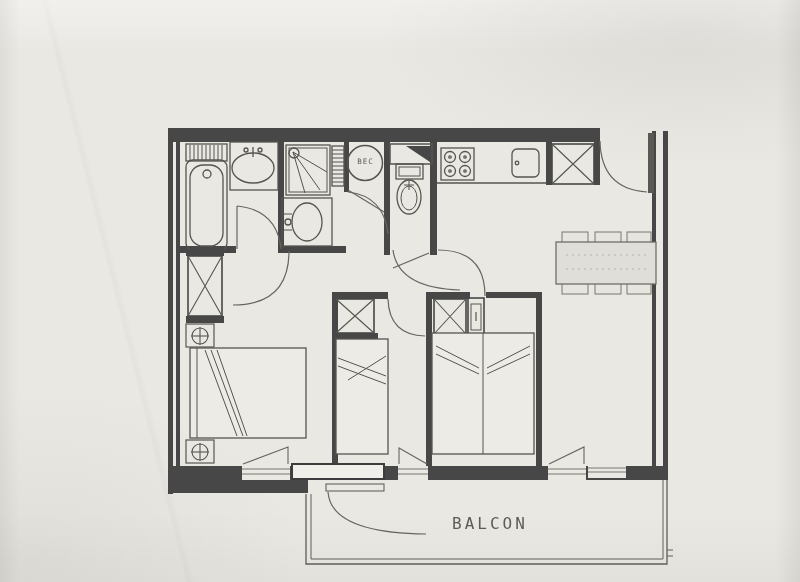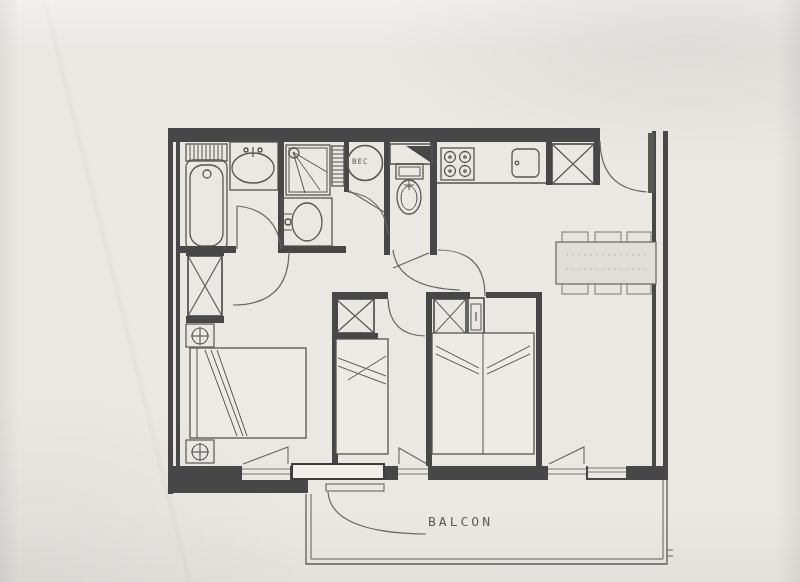--- a/index.html
+++ b/index.html
@@ -14,22 +14,22 @@
       linear-gradient(76deg, rgba(0,0,0,0) 19.6%, rgba(0,0,0,0.025) 20%, rgba(0,0,0,0) 20.6%),
       linear-gradient(180deg, rgba(0,0,0,0) 88%, rgba(0,0,0,0.03) 100%),
       #eae8e3;
     font-family:"DejaVu Sans Mono","Liberation Mono",monospace;
   }
   .plan-svg{position:absolute;left:0;top:0;}
   .lbl{
     position:absolute;color:#5d5c58;user-select:none;white-space:nowrap;
     font-family:"DejaVu Sans Mono","Liberation Mono",monospace;
   }
-  .lbl-balcon{left:428px;top:514px;font-size:13px;letter-spacing:3px;}
-  .lbl-bec{left:352px;top:157px;width:27px;font-size:7.5px;letter-spacing:1px;}
+  .lbl-balcon{left:452px;top:514px;font-size:16px;letter-spacing:3px;}
+  .lbl-bec{left:352px;top:157px;width:27px;text-align:center;font-size:7.5px;letter-spacing:1px;}
 </style>
 </head>
 <body>
 
 <div class="paper">
 
   <svg class="plan-svg" width="800" height="582" viewBox="0 0 800 582">
 
     <g fill="#474747">
       <rect x="168" y="128" width="432" height="14"></rect>

